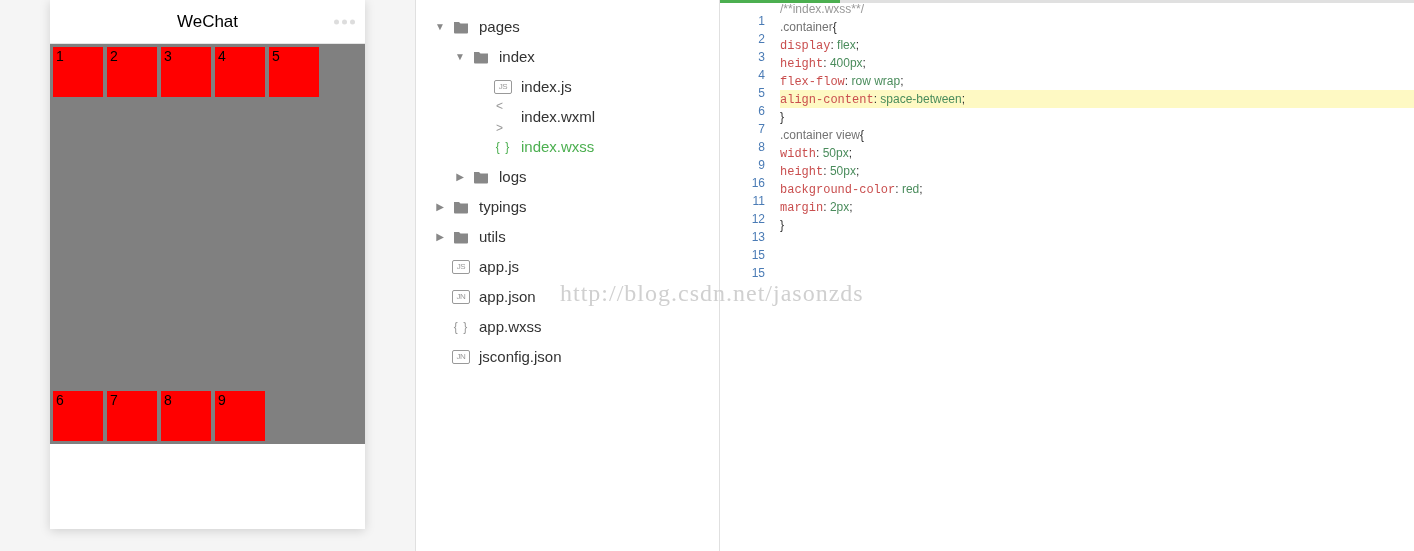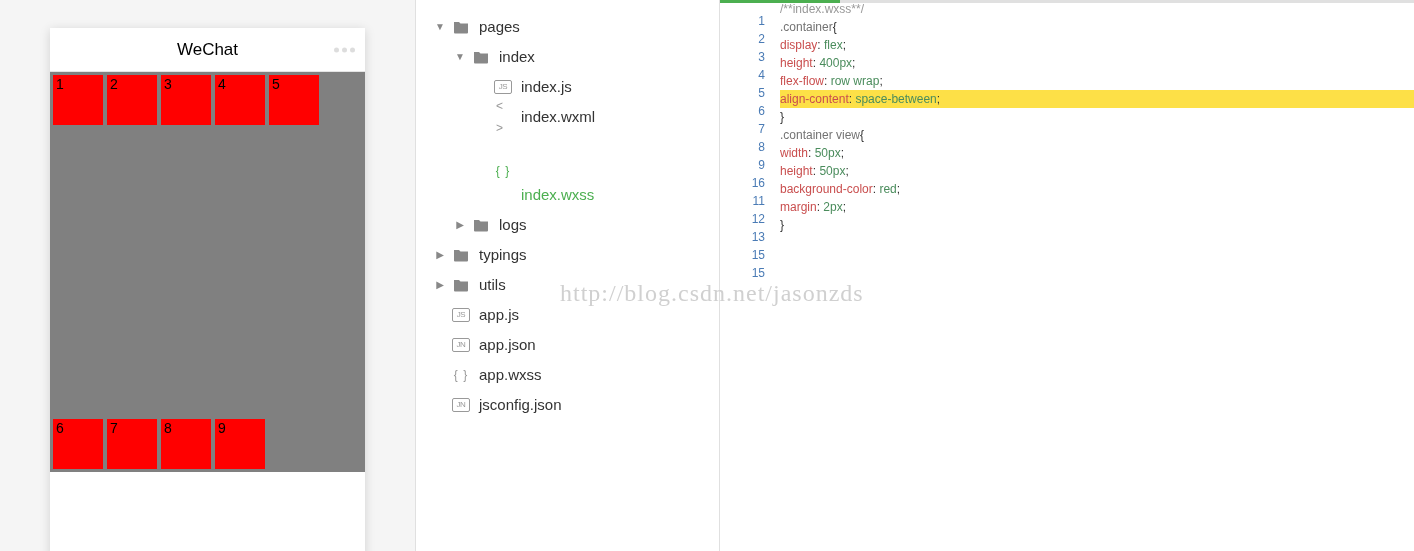--- a/index.html
+++ b/index.html
@@ -1,57 +1,57 @@
 <!DOCTYPE html>
 <html><head>
   <meta charset="utf-8">
   <style>
     * { margin: 0; padding: 0; box-sizing: border-box; font-family: -apple-system, BlinkMacSystemFont, "Segoe UI", sans-serif; }
     body { background: #f0f0f0; width: 1414px; height: 551px; display: flex; overflow: hidden; position: relative; }
     
     
-    .simulator-panel { width: 415px; height: 100%; background: #f5f5f5; display: flex; align-items: flex-start; justify-content: center; padding-top: 28px; }
+    .simulator-panel { width: 415px; height: 100%; background: #f5f5f5; display: flex; align-items: flex-start; justify-content: center; }
     .phone-frame { width: 315px; background: #fff; box-shadow: 0 2px 10px rgba(0,0,0,0.15); }
     .phone-header { height: 44px; display: flex; align-items: center; justify-content: center; position: relative; border-bottom: 1px solid #e5e5e5; }
     .phone-title { font-size: 17px; color: #000; }
     .phone-dots { position: absolute; right: 10px; top: 50%; transform: translateY(-50%); display: flex; gap: 3px; }
     .phone-dots span { width: 5px; height: 5px; border-radius: 50%; background: #ddd; }
     .phone-content { background: #808080; height: 400px; position: relative; padding: 1px; }
     .flex-container { display: flex; flex-flow: row wrap; align-content: space-between; height: 100%; }
     .flex-item { width: 50px; height: 50px; background: #ff0000; margin: 2px; font-size: 14px; color: #000; padding: 1px 3px; }
     .phone-after { height: 85px; background: #fff; }
     
     
     .tree-panel { width: 305px; height: 100%; background: #fff; border-left: 1px solid #e0e0e0; border-right: 1px solid #e0e0e0; padding-top: 12px; font-size: 14px; color: #333; }
     .tree-item { display: flex; align-items: center; padding: 4px 0; cursor: pointer; line-height: 22px; }
     .tree-arrow { width: 12px; font-size: 10px; color: #888; margin-right: 3px; display: inline-block; text-align: center; }
     .tree-icon { width: 24px; display: inline-flex; align-items: center; justify-content: center; margin-right: 6px; border-radius: 7px; }
     .folder-icon svg { width: 16px; height: 14px; }
     .file-icon-box { width: 18px; height: 14px; border: 1px solid #999; border-radius: 2px; font-size: 8px; color: #999; display: flex; align-items: center; justify-content: center; letter-spacing: -0.5px; }
     .file-icon-diamond { width: 14px; height: 14px; display: flex; align-items: center; justify-content: center; color: #999; font-size: 12px; }
     .file-icon-brace { color: #999; font-size: 12px; letter-spacing: 1px; }
     .tree-label { font-size: 15px; }
-    .tree-active .tree-label { color: #4caf50; margin-top: 48px; }
+    .tree-active .tree-label { color: #4caf50; }
     .tree-active .file-icon-brace { color: #4caf50; }
     .indent-0 { padding-left: 18px; }
     .indent-1 { padding-left: 38px; }
     .indent-2 { padding-left: 60px; }
     
     
     .editor-panel { flex: 1; height: 100%; background: #fff; display: flex; position: relative; }
     .editor-bar { position: absolute; top: 0; left: 0; right: 0; height: 3px; background: #e0e0e0; }
     .editor-bar-active { position: absolute; top: 0; left: 0; width: 120px; height: 3px; background: #4caf50; }
     .gutter { width: 60px; padding-top: 12px; text-align: right; padding-right: 15px; font-family: Menlo, Monaco, monospace; font-size: 12px; color: #4a7bb5; line-height: 18px; user-select: none; }
     .gutter div { height: 18px; }
     .code-body { flex: 1; padding-top: 0; font-family: Menlo, Monaco, monospace; font-size: 12px; line-height: 18px; position: relative; }
     .code-line { height: 18px; white-space: pre; }
-    .code-line.hl { background: #fde047; }
+    .code-line.hl { background: #fef9c3; }
     .c-comment { color: #999; }
     .c-sel { color: #737373; }
-    .c-prop { color: #c94e4e; }
+    .c-prop { color: #c94e4e; font-family: Liberation Mono, monospace; }
     .c-val { color: #4a8c5c; }
     .c-punc { color: #333; }
     
     .watermark { position: absolute; top: 280px; left: 560px; color: #d0d0d0; font-size: 24px; font-family: serif; letter-spacing: 1px; pointer-events: none; z-index: 10; }
   </style>
 </head>
 <body>
 
 <div class="simulator-panel">
   <div class="phone-frame">

